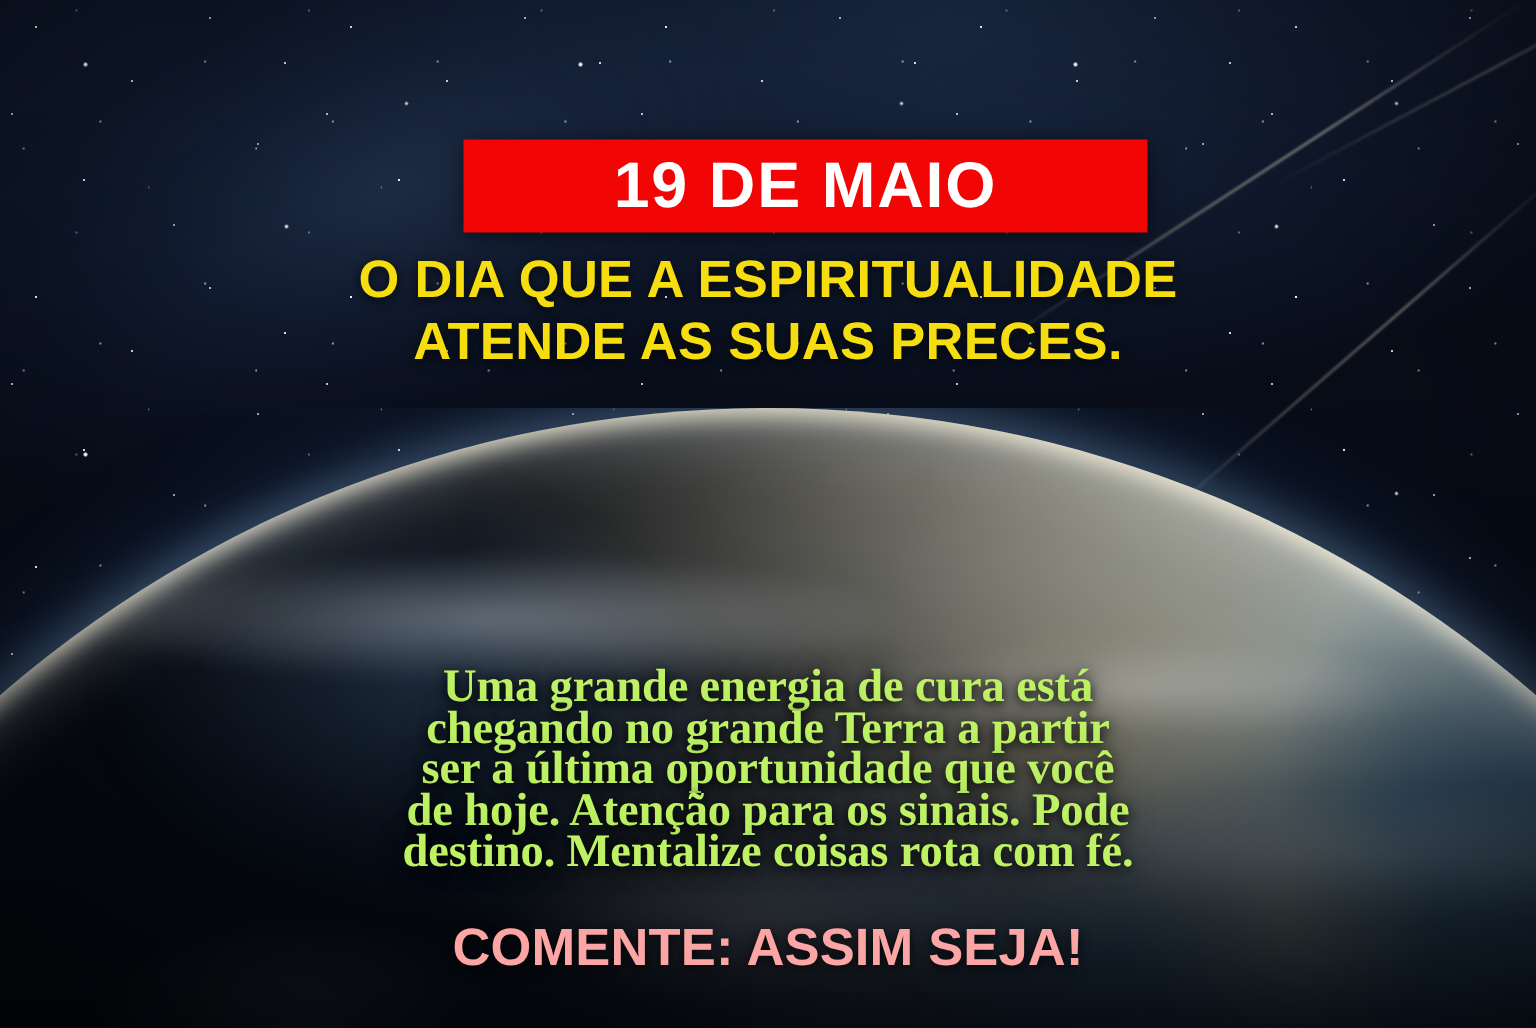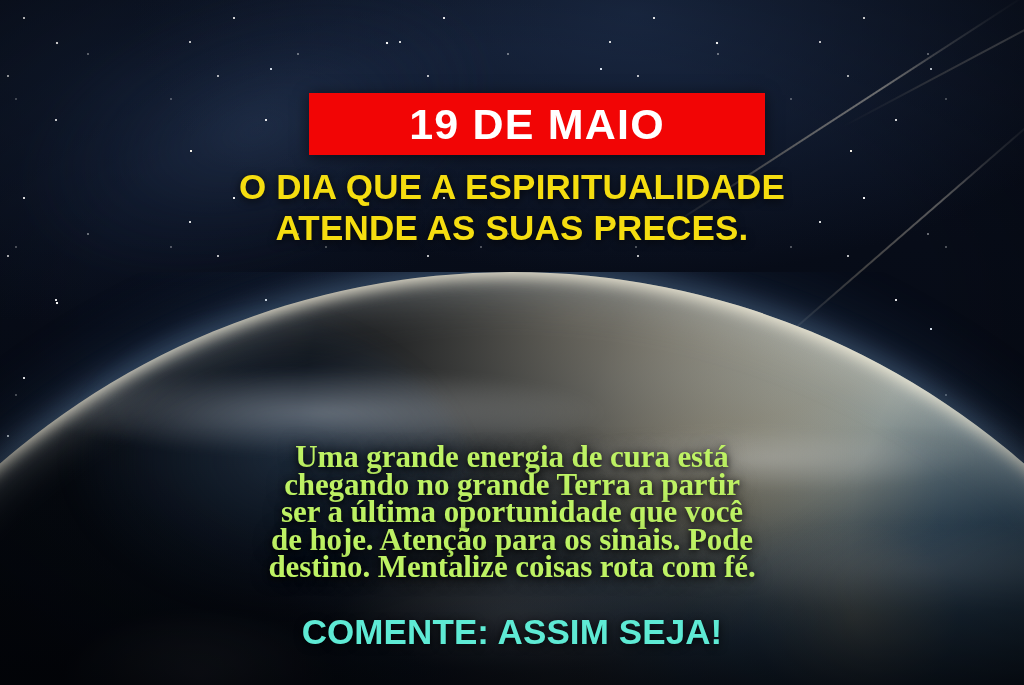--- a/index.html
+++ b/index.html
@@ -232,21 +232,21 @@
     letter-spacing: -0.1px;
     text-shadow: 0 2px 7px rgba(0,0,0,0.85), 0 0 18px rgba(0,0,0,0.55);
     font-family: Liberation Serif, serif;
   }
   .body-line { display: block; white-space: nowrap; }
 
   .cta {
     position: absolute;
     left: 0; right: 0;
     top: 614px;
-    color: #5eead4;
+    color: #fca5a5;
     font-size: 35px;
     font-weight: 700;
     letter-spacing: 0.1px;
     line-height: 1;
     text-shadow: 0 2px 8px rgba(0,0,0,0.85);
     white-space: nowrap;
     font-family: "Liberation Sans", sans-serif;
   }
 </style>
 </head>

